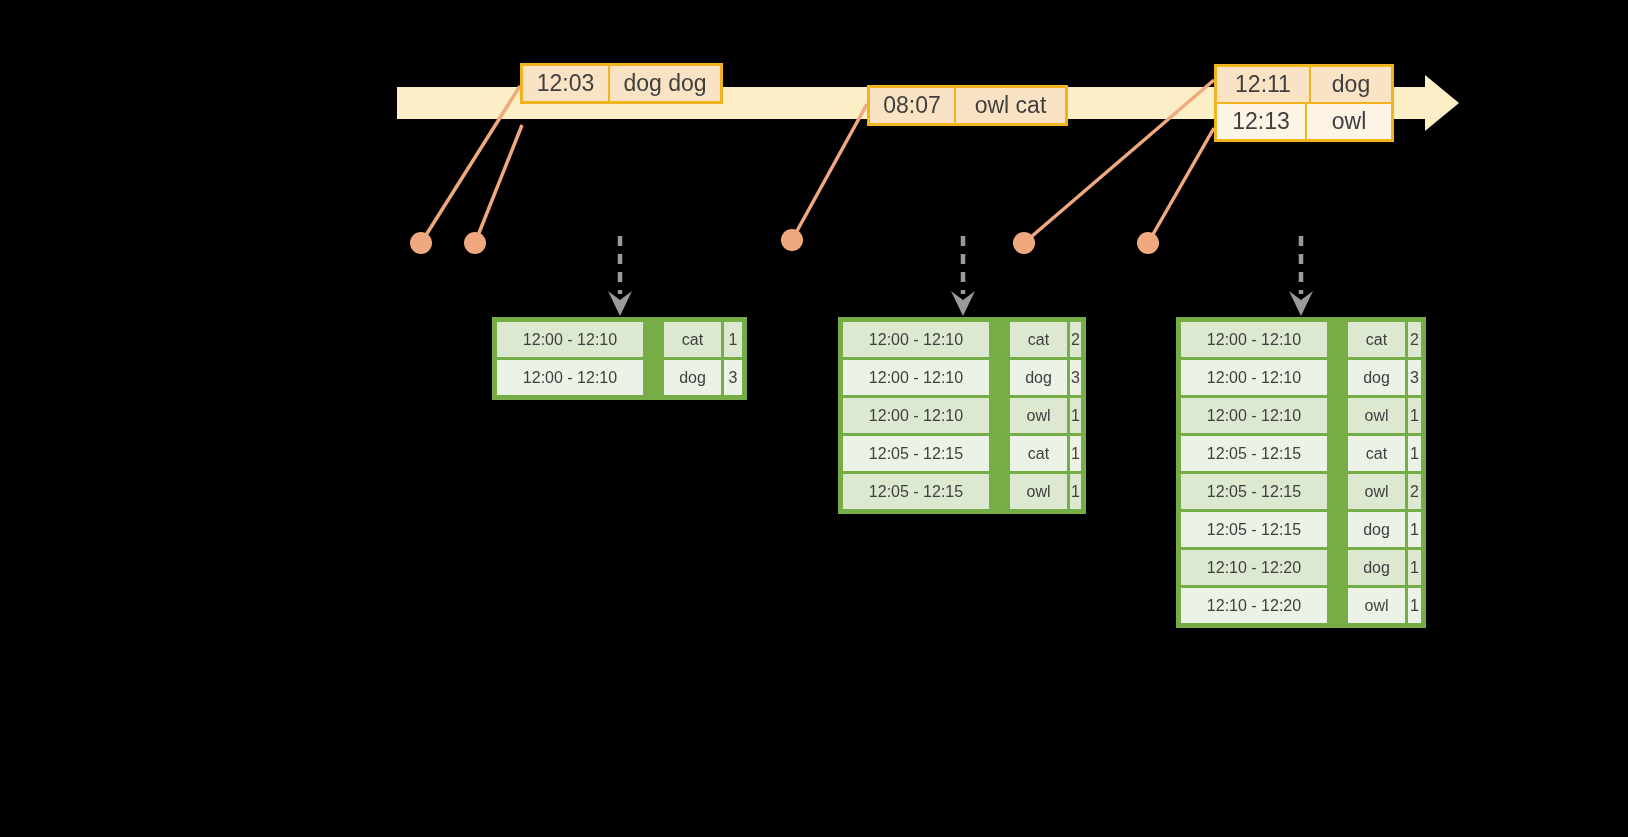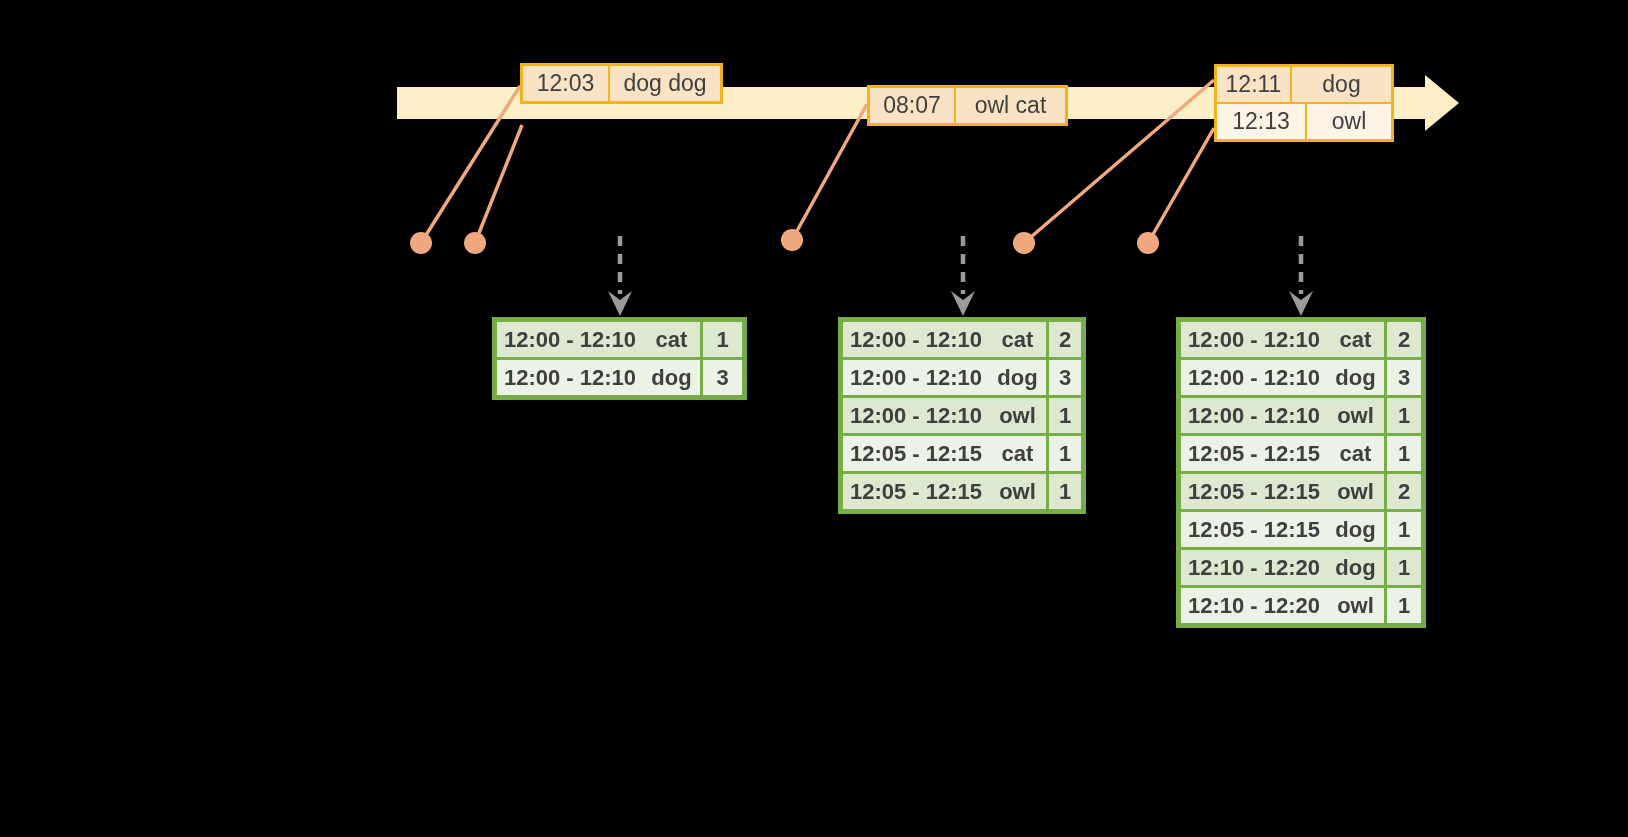--- a/index.html
+++ b/index.html
@@ -44,24 +44,24 @@
 
   
   .result-table{
     position:absolute;border:5px solid var(--result-border);
     box-sizing:border-box;background:var(--result-border);width:255px;
   }
   .result-row{display:flex;height:35px;}
   .result-row + .result-row{margin-top:3px;}
   .result-row .cell{
     display:flex;align-items:center;justify-content:center;
-    color:var(--text);font-size:22px;box-sizing:border-box;font-weight:bold;
+    color:var(--text);font-size:16px;box-sizing:border-box;
   }
   .result-row .window{flex:0 0 146px;}
-  .result-row .word{flex:0 0 57px;margin-left:0;}
+  .result-row .word{flex:0 0 57px;margin-left:21px;}
   .result-row .count{flex:1 1 auto;margin-left:3px;}
   .result-row:nth-child(odd) .cell{background:var(--result-row-dark);}
   .result-row:nth-child(even) .cell{background:var(--result-row-light);}
 </style>
 </head>
 <body>
 
 <div class="stage">
 
   <svg class="gfx" viewBox="0 0 1628 837">
@@ -107,21 +107,21 @@
 
   <div class="event-row">
       <div class="cell time" style="width:84px">08:07</div>
       <div class="cell words">owl cat</div>
     </div>
     </div>
 
   <div class="event-table" style="left:1214px;top:64px;width:180px;">
 
   <div class="event-row">
-      <div class="cell time" style="width:73px">12:11</div>
+      <div class="cell time" style="width:92px">12:11</div>
       <div class="cell words">dog</div>
     </div>
       <div class="event-row">
       <div class="cell time" style="width:88px">12:13</div>
       <div class="cell words">owl</div>
     </div>
     </div>
 
   <div class="result-table" style="left:492px;top:317px;">
 

